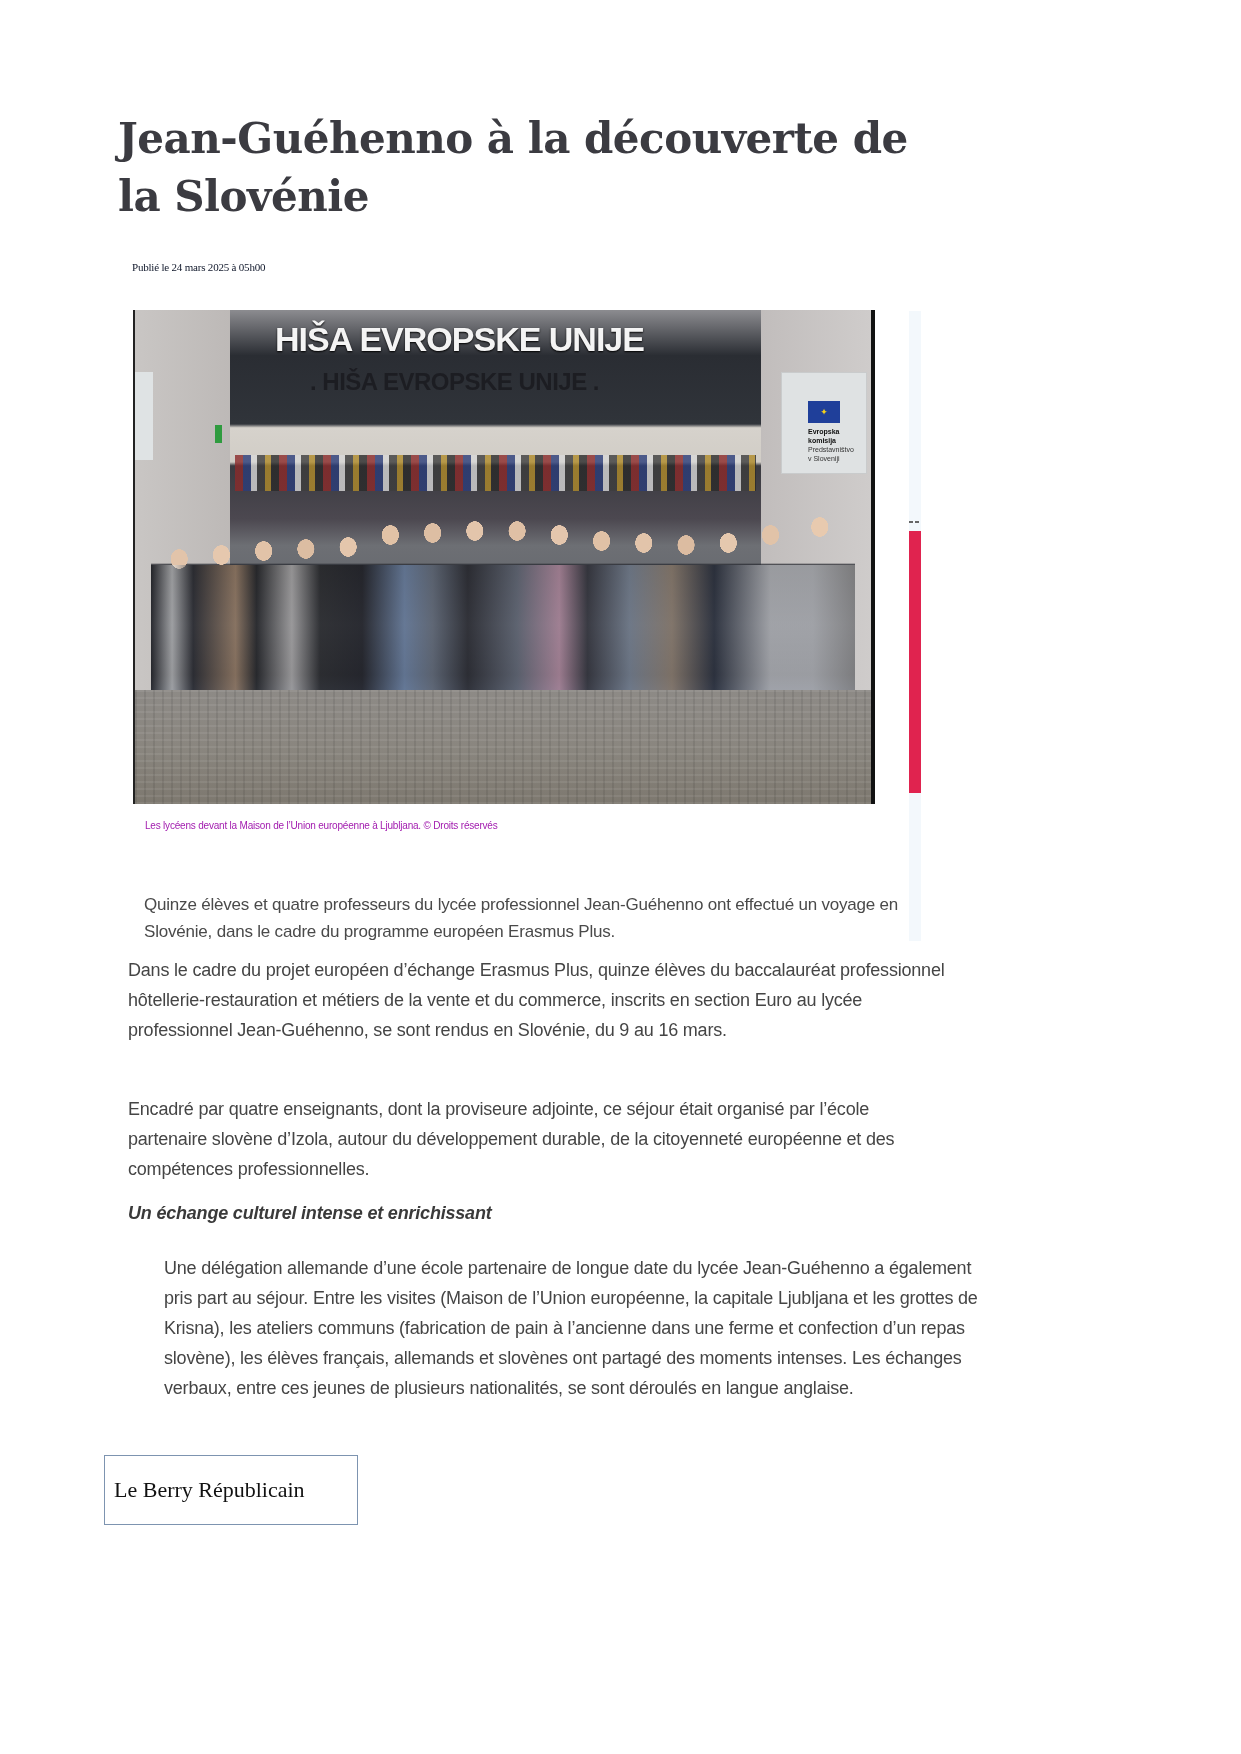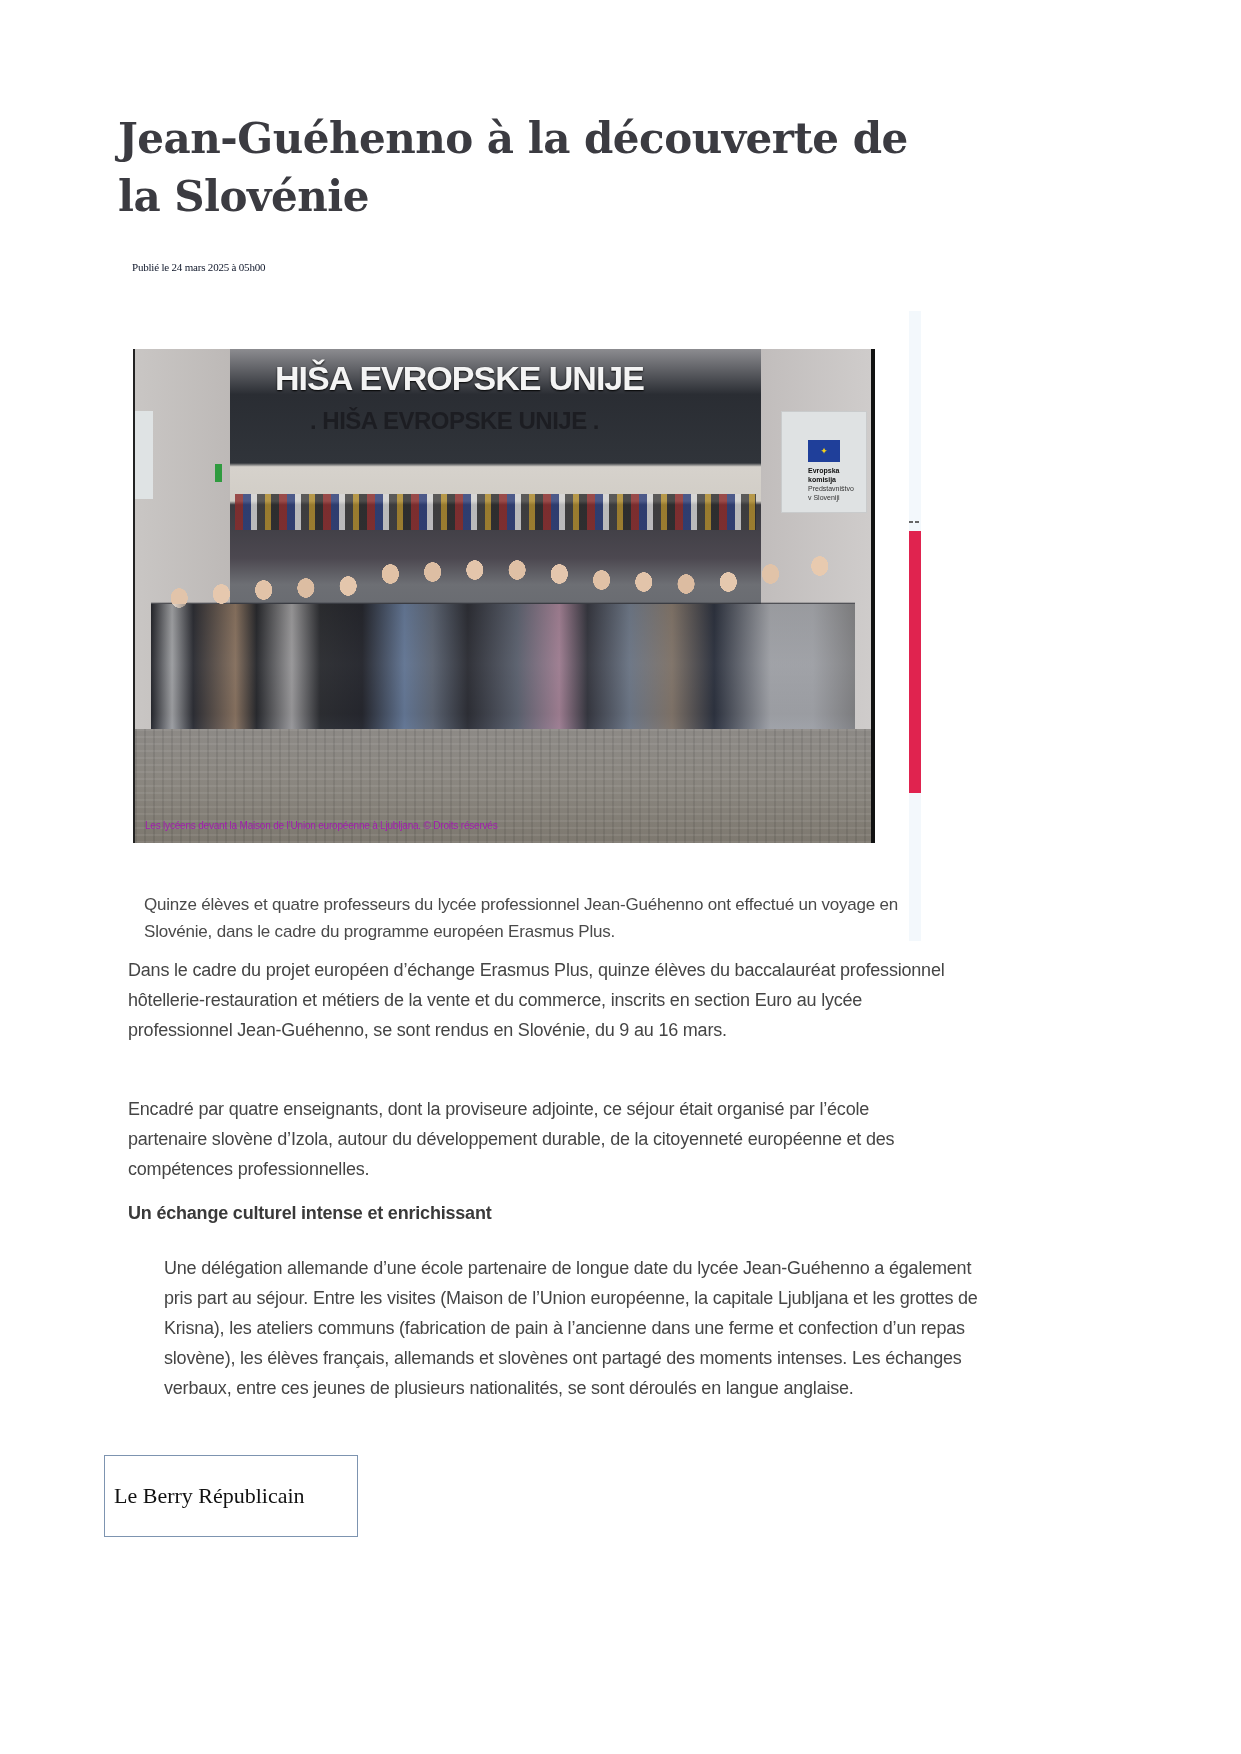--- a/index.html
+++ b/index.html
@@ -47,21 +47,20 @@
     .photo {
       position: absolute;
       left: 133px;
       top: 310px;
       width: 736px;
       height: 494px;
       background: #737373;
       overflow: hidden;
       border-right: 4px solid #111;
       border-left: 2px solid #222;
-      margin-top: 39px;
     }
     .photo .wall-left {
       position: absolute; left: 0; top: 0; width: 95px; height: 380px;
       background: linear-gradient(90deg, #c9c6c4, #bdb9b7);
     }
     .photo .wall-right {
       position: absolute; right: 0; top: 0; width: 110px; height: 380px;
       background: linear-gradient(90deg, #c1bdbc, #cfcccb);
     }
     .photo .entrance {
@@ -204,28 +203,29 @@
     .p2 { top: 1094px; }
     .subhead {
       position: absolute;
       left: 128px;
       top: 1203px;
       font-size: 18px;
       font-weight: bold;
       color: #3a3a3a;
       margin: 0;
       letter-spacing: -0.2px;
+      font-style: italic;
     }
     .p3 { top: 1253px; width: 840px; margin-left: 36px; }
     .source-box {
       position: absolute;
       left: 104px;
       top: 1455px;
       width: 254px;
-      height: 82px;
+      height: 70px;
       border: 1.5px solid #7d94b0;
       box-sizing: border-box;
       display: flex;
       align-items: center;
       padding-left: 9px;
       font-family: "Liberation Serif", "DejaVu Serif", serif;
       font-size: 22px;
       color: #111;
     }
   </style>

